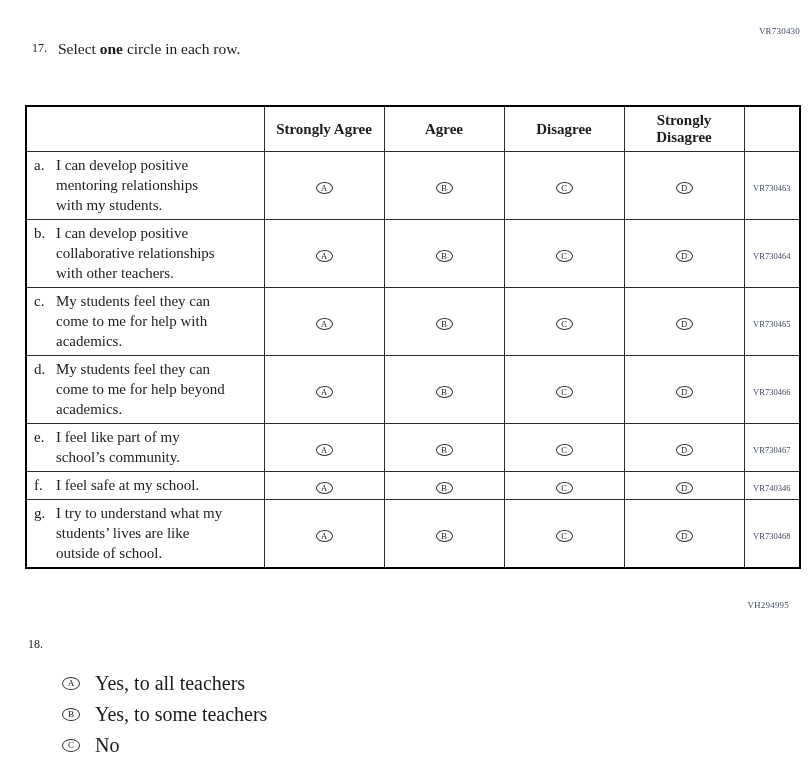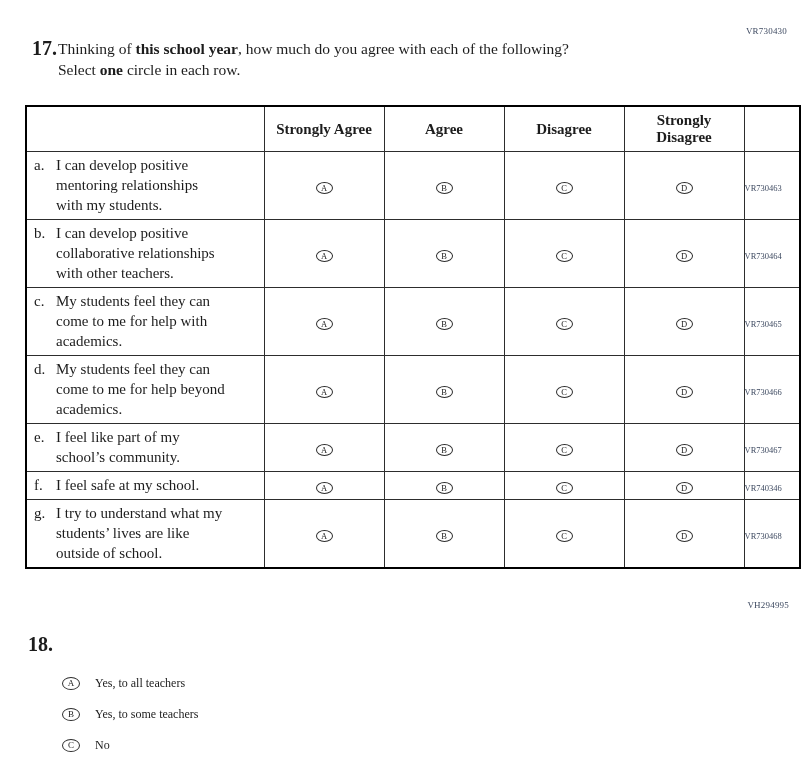--- a/index.html
+++ b/index.html
@@ -10,27 +10,27 @@
     color: #1c1c1c;
     position: relative;
     overflow: hidden;
   }
   .code {
     position: absolute;
     font-size: 9px;
     color: #3e4a61;
     letter-spacing: 0.2px;
   }
-  .code-q17 { top: 26px; right: 22px; }
+  .code-q17 { top: 26px; right: 9px; }
   .code-q18 { top: 600px; right: 20px; }
 
   .question { position: absolute; display: flex; }
   .q17 { top: 38px; left: 32px; width: 720px; }
   .q18 { top: 622px; left: 28px; width: 640px; margin-top: 12px; }
-  .qnum { font-weight: bold; font-size: 20px; width: 26px; flex: 0 0 26px; line-height: 21px; }
+  .qnum { font-weight: normal; font-size: 12px; width: 26px; flex: 0 0 26px; line-height: 21px; }
   .qtext { font-size: 15.5px; line-height: 21px; }
   .qtext b { font-weight: bold; }
   .qline { display: block; }
 
   table.grid {
     position: absolute;
     top: 105px; left: 25px;
     width: 774px;
     border-collapse: collapse;
     table-layout: fixed;
@@ -54,21 +54,21 @@
   td.stmt {
     padding: 3px 4px 4px 7px;
     vertical-align: top;
     font-size: 15px;
     line-height: 20px;
   }
   td.stmt .cellwrap { display: flex; }
   .ikey { flex: 0 0 22px; }
   .itext { width: 172px; }
   td.bub { text-align: center; vertical-align: middle; }
-  td.rowcode { vertical-align: middle; }
+  td.rowcode { text-align: center; vertical-align: middle; }
   td.rowcode span { font-size: 8.5px; color: #3e4a61; }
 
   .bubble {
     display: inline-flex;
     align-items: center;
     justify-content: center;
     width: 17px;
     height: 12px;
     border: 1px solid #2d2d2d;
     border-radius: 50%;
@@ -79,32 +79,31 @@
   }
   .options { position: absolute; top: 674px; left: 62px; }
   .option-row {
     display: flex;
     align-items: center;
     margin-bottom: 13px;
     height: 18px;
     cursor: pointer;
   }
   .option-row .bubble { width: 18px; height: 13px; font-size: 9px; flex: 0 0 18px; }
-  .option-label { font-size: 12px; margin-left: 15px; }
+  .option-label { font-size: 20px; margin-left: 15px; }
   .blk { display: block; }
 </style>
 </head>
 <body>
 
 <div class="code code-q17">VR730430</div>
 
 <div class="question q17">
   <span class="qnum">17.</span>
   <div class="qtext">
-    <span class="qline"><span>Thinking of </span><b>this school year</b><span>, how much do you agree with each of the following?</span></span>
     <span class="qline"><span>Select </span><b>one</b><span> circle in each row.</span></span>
   </div>
 </div>
 
 <table class="grid">
   <colgroup>
     <col class="col-stmt">
       <col class="col-ans">
       <col class="col-ans">
       <col class="col-ans">

